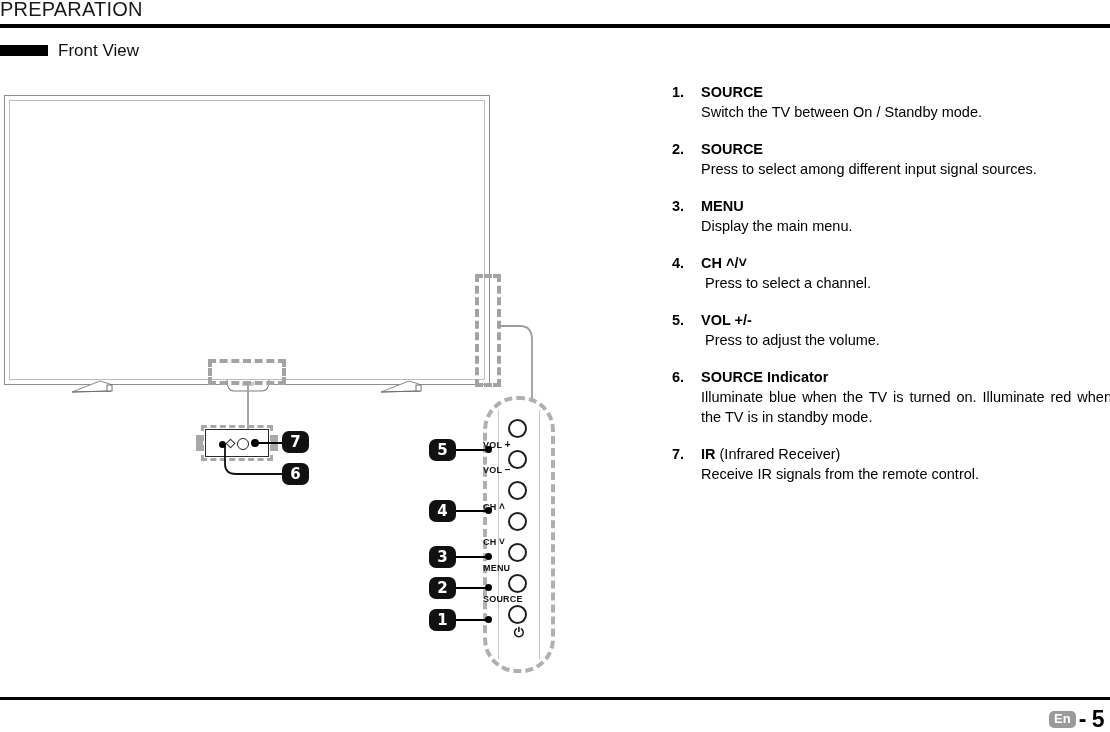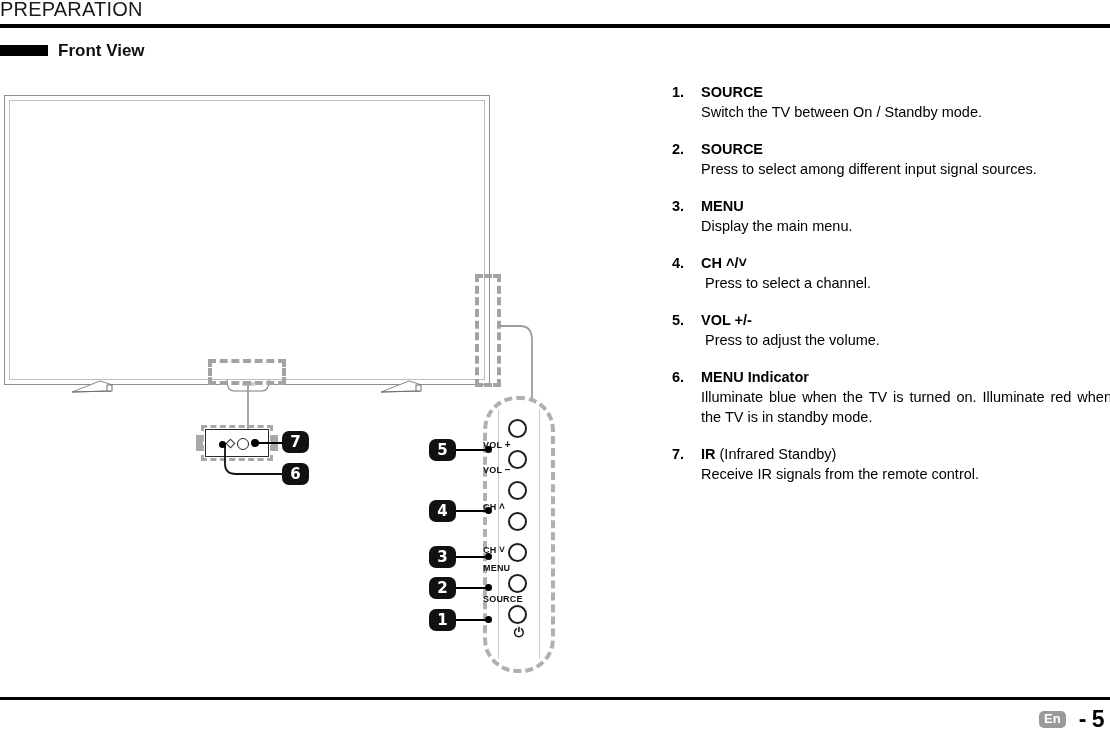--- a/index.html
+++ b/index.html
@@ -20,30 +20,30 @@
     color:#1a1a1a;
   }
   #header-rule{
     position:absolute;left:0;top:24px;width:1110px;height:4px;background:#000;
   }
   #section-bar{
     position:absolute;left:0;top:45px;width:48px;height:11px;background:#000;
   }
   #section-title{
     position:absolute;left:58px;top:41px;
-    font-size:17px;font-weight:bold;color:#111;
+    font-size:17px;font-weight:normal;color:#111;
   }
 
   
   #footer-rule{
     position:absolute;left:0;top:697px;width:1110px;height:3px;background:#000;
   }
   #footer-wrap{
     position:absolute;right:6px;top:706px;
-    display:flex;align-items:center;gap:13px;
+    display:flex;align-items:center;gap:3px;
   }
   #lang-badge{
     background:#9a9a9a;color:#fff;font-size:13px;font-weight:bold;
     border-radius:5px;padding:1px 5px 2px 5px;line-height:14px;
   }
   #page-number{font-size:23px;font-weight:bold;color:#000;letter-spacing:-.5px;}
 
   
   #tv-figure{position:absolute;left:4px;top:95px;width:486px;height:290px;}
   #tv-outer-frame{
@@ -237,21 +237,21 @@
     <div class="panel-btn" style="top:23px;"></div>
     <div class="panel-label" style="top:43px;"><span>VOL</span> <span class="sym">+</span></div>
 
     <div class="panel-btn" style="top:54px;"></div>
     <div class="panel-label" style="top:68px;"><span>VOL</span> <span class="sym">–</span></div>
 
     <div class="panel-btn" style="top:85px;"></div>
     <div class="panel-label" style="top:105px;"><span>CH</span> <span class="sym">˄</span></div>
 
     <div class="panel-btn" style="top:116px;"></div>
-    <div class="panel-label" style="top:148px;"><span>CH</span> <span class="sym">˅</span></div>
+    <div class="panel-label" style="top:140px;"><span>CH</span> <span class="sym">˅</span></div>
 
     <div class="panel-btn" style="top:147px;"></div>
     <div class="panel-label" style="top:167px;">MENU</div>
 
     <div class="panel-btn" style="top:178px;"></div>
     <div class="panel-label" style="top:198px;">SOURCE</div>
 
     <div class="panel-btn" style="top:209px;"></div>
     <div id="power-glyph" style="top:230px;">⏻</div>
   </div>
@@ -314,29 +314,29 @@
       <div class="feature-head">
         <span class="feature-num">5.</span>
         <span class="feature-title">VOL +/-</span>
       </div>
       <div class="feature-desc indent">Press to adjust the volume.</div>
     </div>
 
     <div class="feature-item">
       <div class="feature-head">
         <span class="feature-num">6.</span>
-        <span class="feature-title">MENU Indicator</span>
+        <span class="feature-title">SOURCE Indicator</span>
       </div>
       <div class="feature-desc">Illuminate blue when the TV is turned on. Illuminate red when the TV is in standby mode.</div>
     </div>
 
     <div class="feature-item">
       <div class="feature-head">
         <span class="feature-num">7.</span>
-        <span class="feature-title"><span>IR</span><span class="nonbold"> (Infrared Standby)</span></span>
+        <span class="feature-title"><span>IR</span><span class="nonbold"> (Infrared Receiver)</span></span>
       </div>
       <div class="feature-desc">Receive IR signals from the remote control.</div>
     </div>
 
   </div>
 
   <div id="footer-rule"></div>
   <div id="footer-wrap">
     <span id="lang-badge">En</span>
     <span id="page-number">- 5</span>

